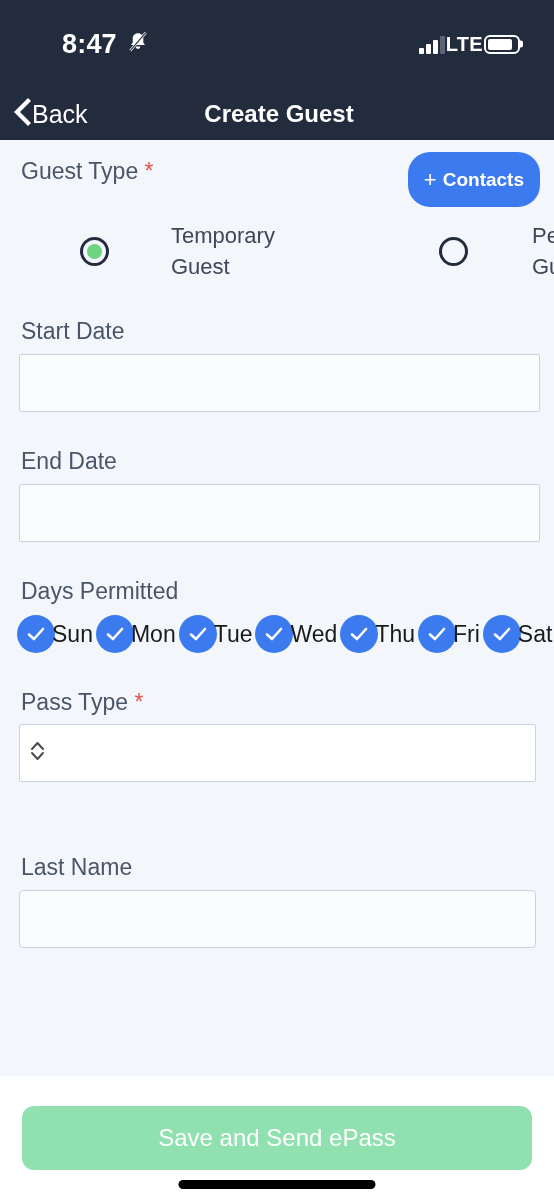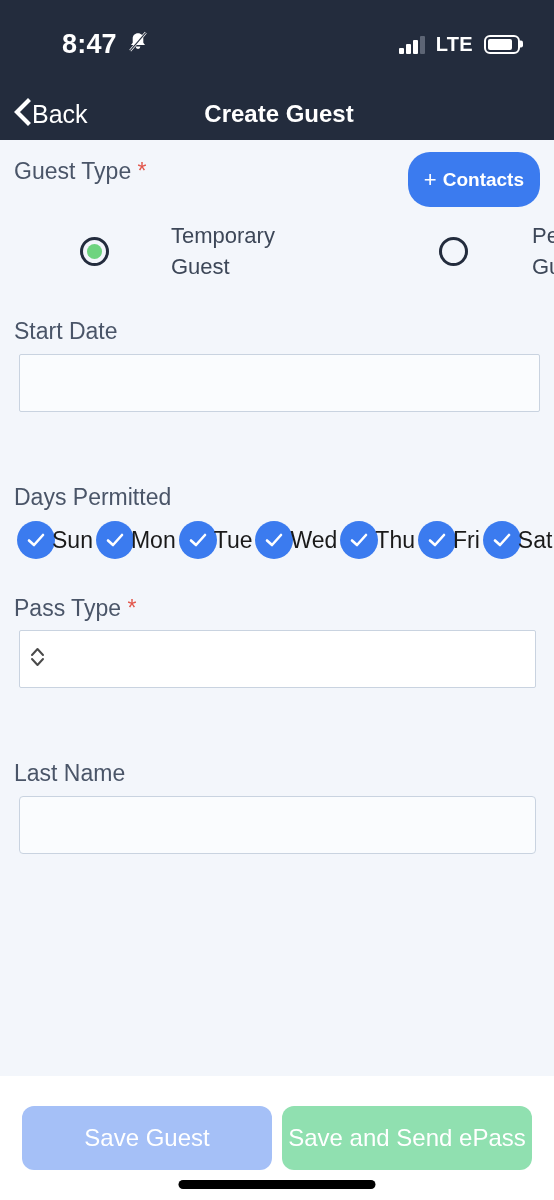--- a/index.html
+++ b/index.html
@@ -39,21 +39,21 @@
   .clock {
     color: #ffffff;
     font-size: 27px;
     font-weight: bold;
     letter-spacing: 0.2px;
   }
   .bell-icon { display: block; }
   .status-right {
     display: flex;
     align-items: center;
-    gap: 11px;
+    gap: 1px;
   }
   .signal { display: flex; align-items: flex-end; gap: 2.5px; height: 20px; }
   .signal i { display: block; width: 4.5px; background: #ffffff; border-radius: 1px; }
   .signal i:nth-child(1) { height: 6px; }
   .signal i:nth-child(2) { height: 10px; }
   .signal i:nth-child(3) { height: 14px; }
   .signal i:nth-child(4) { height: 18px; background: #5d6575; }
   .lte { color: #ffffff; font-size: 20px; font-weight: bold; letter-spacing: 0.3px; }
   .battery {
     width: 36px; height: 19px;
@@ -103,21 +103,21 @@
   .form {
     flex: 1 1 auto;
     background: #f3f6fb;
     padding: 18px 0 0 0;
     overflow: hidden;
     position: relative;
   }
   .label {
     color: #4a5568;
     font-size: 23px;
-    padding-left: 14px;
+    padding-left: 21px;
   }
   .req { color: #e2574c; font-size: 23px; }
 
   
   .guest-type-row {
     display: flex;
     align-items: flex-start;
     justify-content: space-between;
     padding-right: 14px;
   }
@@ -329,20 +329,24 @@
 
     <div class="gap-md"></div>
 
     <div class="field">
       <span class="label">Start Date</span>
       <div class="input-box"></div>
     </div>
 
     <div class="gap-md"></div>
 
+    <div class="field">
+      <span class="label">End Date</span>
+      <div class="input-box"></div>
+    </div>
 
     <div class="gap-md"></div>
 
     <div class="field">
       <span class="label">Days Permitted</span>
       <div class="days-row">
 
         <div class="day-item">
           <span class="day-box">
             <svg width="22" height="22" viewBox="0 0 22 22">
@@ -432,19 +436,18 @@
     <div class="gap-md"></div>
 
     <div class="field">
       <span class="label">Last Name</span>
       <div class="input-box named"></div>
     </div>
 
   </div>
 
   <div class="bottombar">
-    <button class="btn-save">Save Guest</button>
     <button class="btn-epass">Save and Send ePass</button>
   </div>
 
   <div class="home-indicator"></div>
 
 </div>
 
 </body></html>

